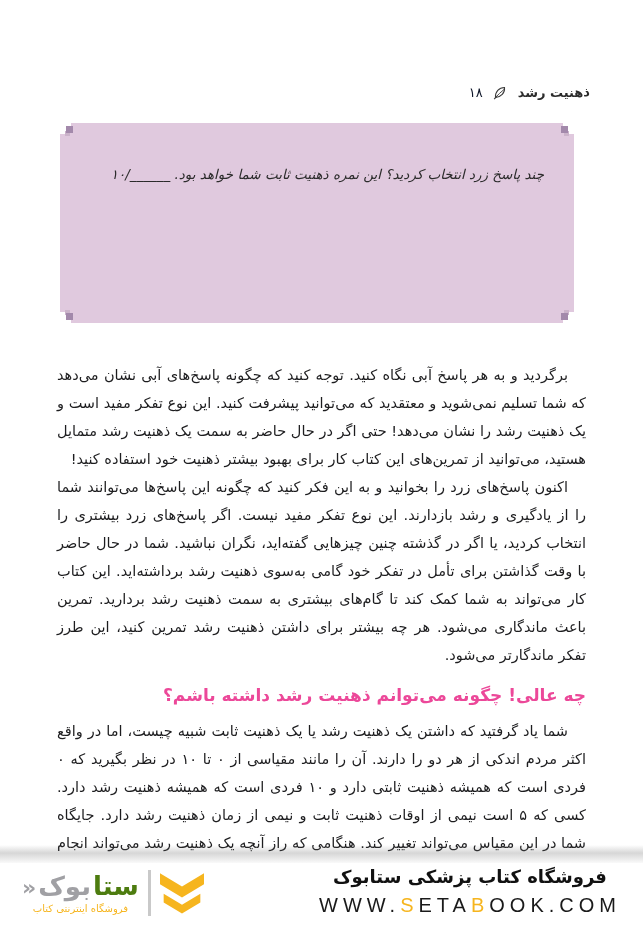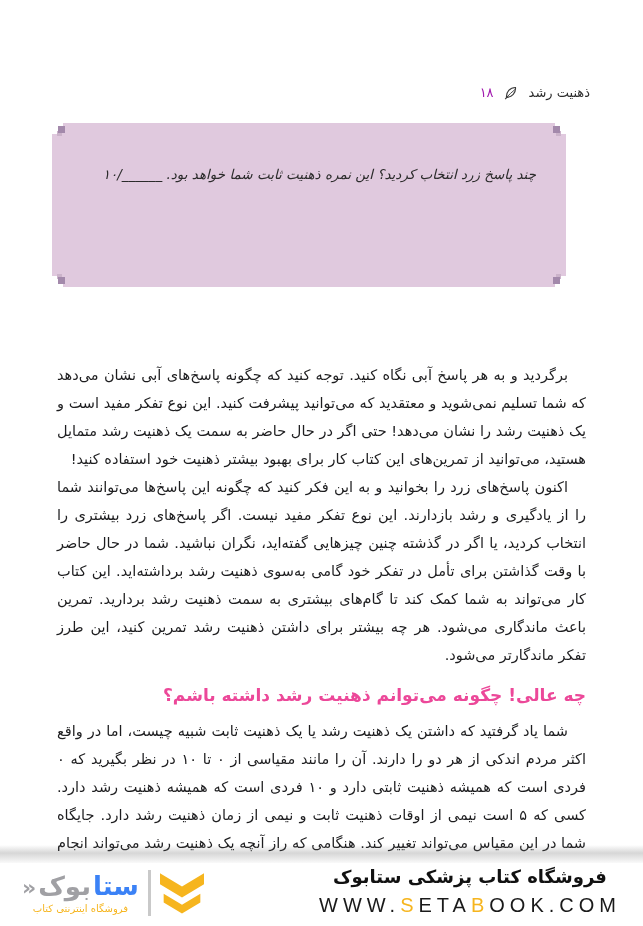--- a/index.html
+++ b/index.html
@@ -9,27 +9,27 @@
     background:#ffffff; overflow:hidden;
     font-family:"DejaVu Sans", sans-serif; color:#1d1d1f;
   }
 
   
   .page-header {
     position:absolute; top:84px; right:53px;
     direction:rtl; display:flex; align-items:center; gap:9px;
     font-size:13px; color:#2b2b2b;
   }
-  .page-header .book-title { font-weight:normal; letter-spacing:0; }
-  .page-header .folio { font-size:13px; color:#a21caf; }
+  .page-header .book-title { font-weight:bold; letter-spacing:0; }
+  .page-header .folio { font-size:13px; color:#0f172a; }
   .header-glyph { width:17px; height:17px; display:inline-block; }
 
   
   .quiz-box {
-    position:absolute; top:123px; left:52px; width:514px; height:164px;
+    position:absolute; top:123px; left:60px; width:514px; height:200px;
     background:#e0c9de;
     padding-left:37px;
   }
   .quiz-box-inner {
     position:absolute; inset:0; padding:38px 30px 0 26px;
     direction:rtl; text-align:justify;
     font-style:italic; font-size:13.5px; line-height:1.95; color:#2b2b2b;
   }
   .score-line { margin-bottom:9px; white-space:nowrap; overflow:hidden; }
   .quiz-note { margin-top:8px; }
@@ -70,21 +70,21 @@
 
   
   .footer { position:absolute; top:863px; left:0; width:643px; height:63px; background:#ffffff; }
 
   .footer-logo { position:absolute; left:22px; top:5px; display:flex; align-items:center; gap:9px; }
   .logo-text-block { display:flex; flex-direction:column; align-items:center; }
   .logo-wordmark {
     direction:rtl; display:flex; align-items:baseline; gap:2px;
     font-size:26px; font-weight:bold; line-height:1;
   }
-  .wm-yellow { color:#3b82f6; }
+  .wm-yellow { color:#4d7c0f; }
   .wm-gray   { color:#a0a0a4; }
   .logo-guillemet { color:#a0a0a4; font-size:22px; font-weight:bold; }
   .logo-subtitle { direction:rtl; font-size:10px; color:#f6b51e; margin-top:4px;text-align:right; }
   .logo-divider { width:3px; height:46px; background:#c9c9c9; }
   .logo-chevron { width:44px; height:50px; }
 
   .footer-right { position:absolute; right:8px; top:1px; width:330px; text-align:center; }
   .footer-tagline {
     direction:rtl; font-size:18px; font-weight:bold; color:#111;
     line-height:26px;

